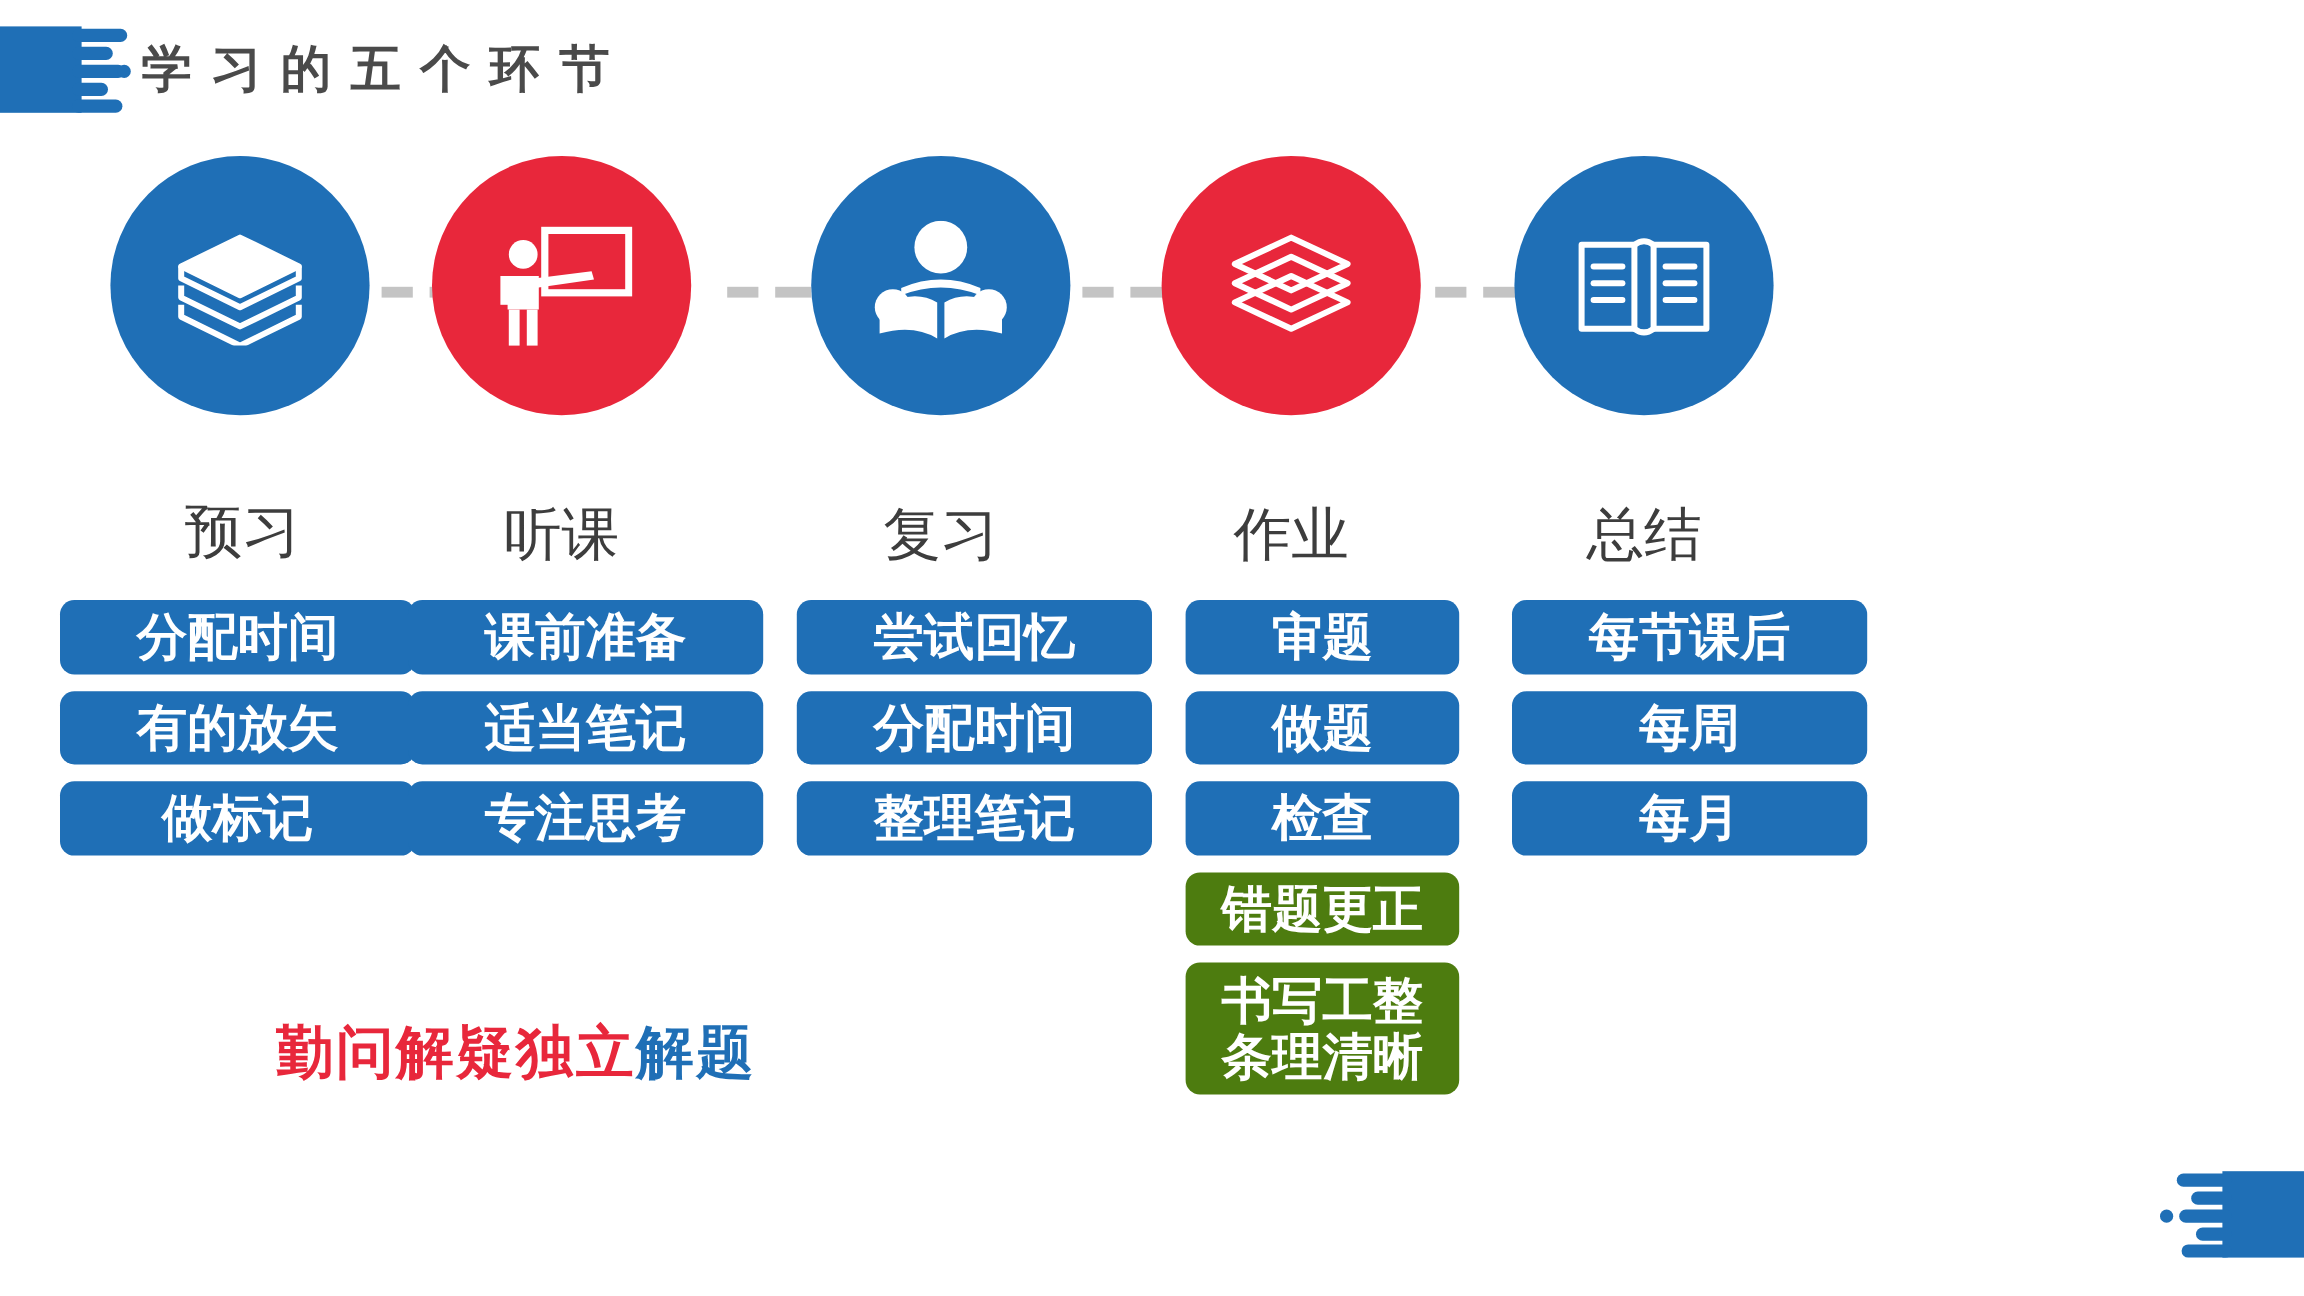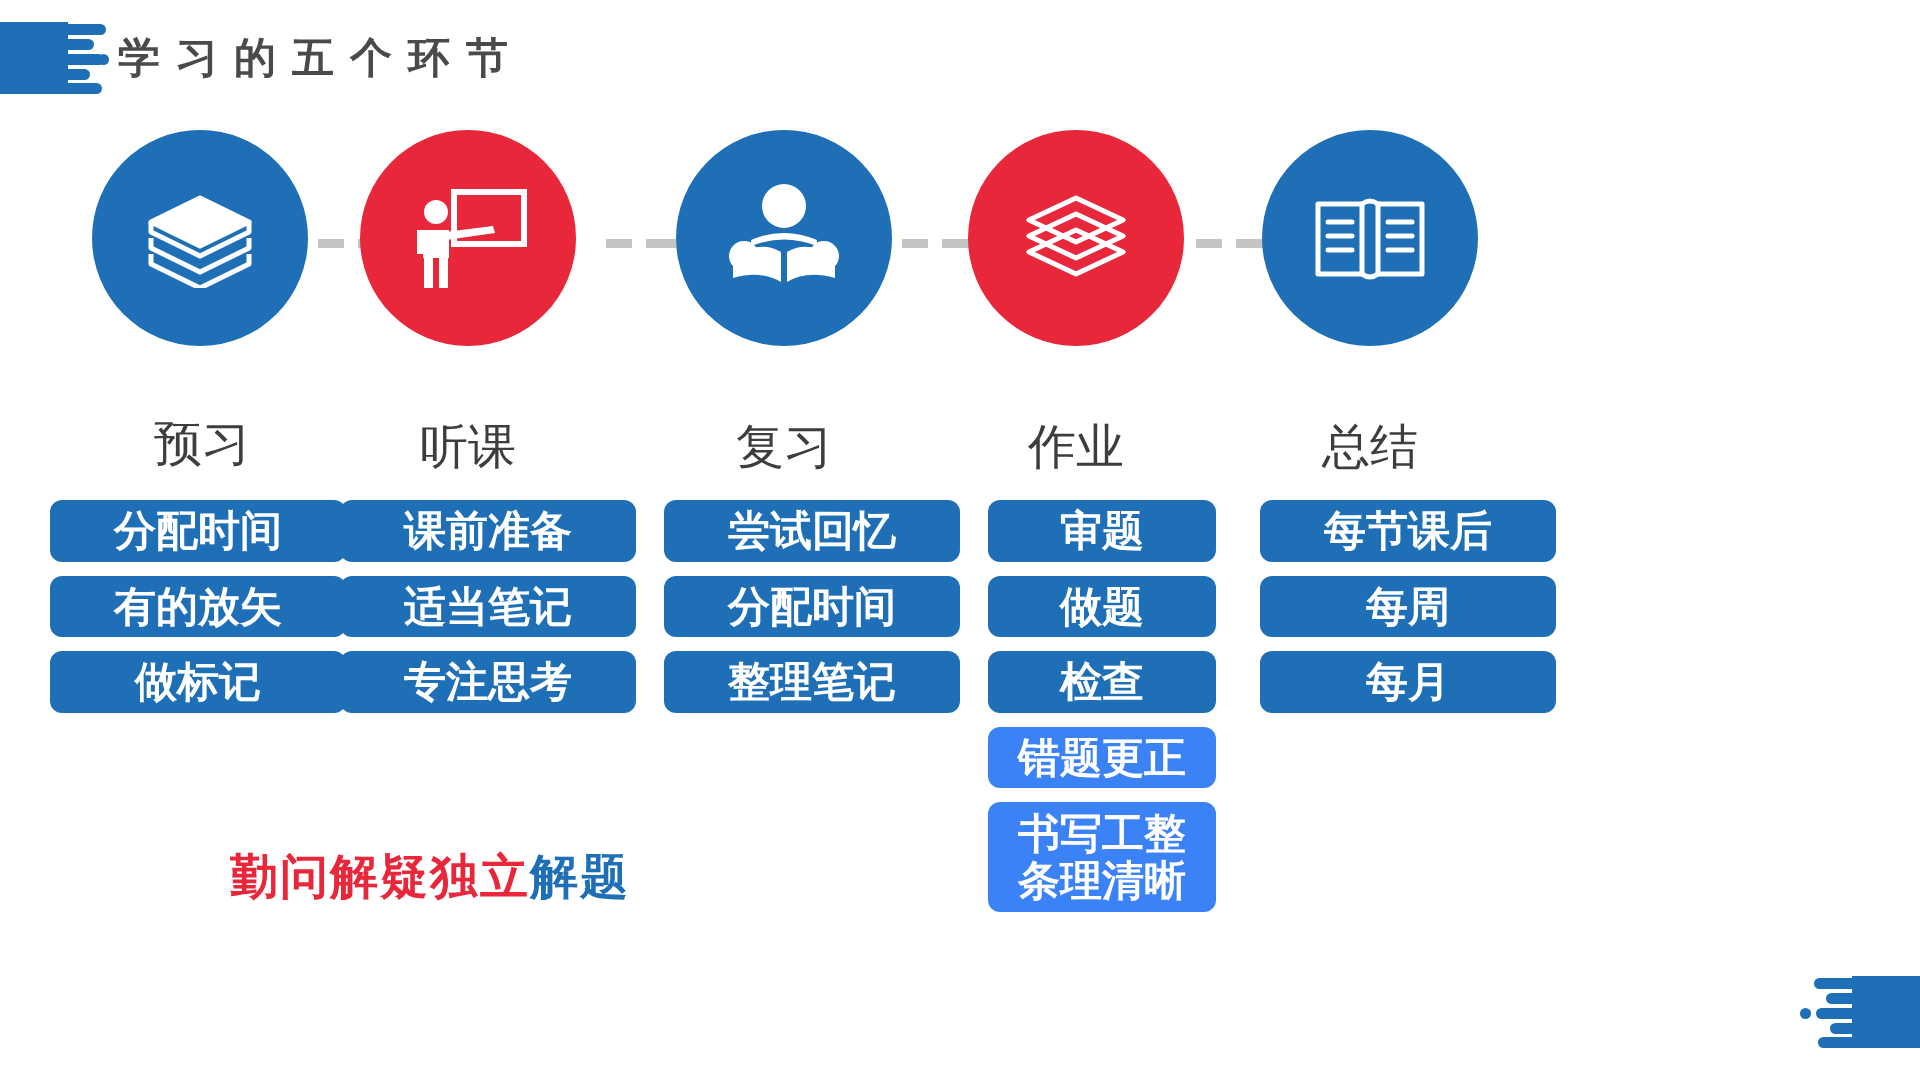--- a/index.html
+++ b/index.html
@@ -67,21 +67,21 @@
     border-radius:12px;
     color:#ffffff;font-weight:700;
     text-align:center;
     font-size:42px;
     line-height:1.18;
     padding:6px 14px;
     box-sizing:border-box;
     white-space:pre-line;
   }
   .pill.blue{background:#1f6fb6;}
-  .pill.red{background:#3b82f6;}
+  .pill.red{background:#4d7c0f;}
   .pill.w4{width:296px;}
   .pill.w3{width:228px;}
   .pill.two-line{line-height:1.12;padding:8px 14px;}
 
   
   .slogan{
     position:absolute;left:230px;top:845px;width:700px;
     font-size:48px;font-weight:700;letter-spacing:2px;
     white-space:nowrap;
   }

